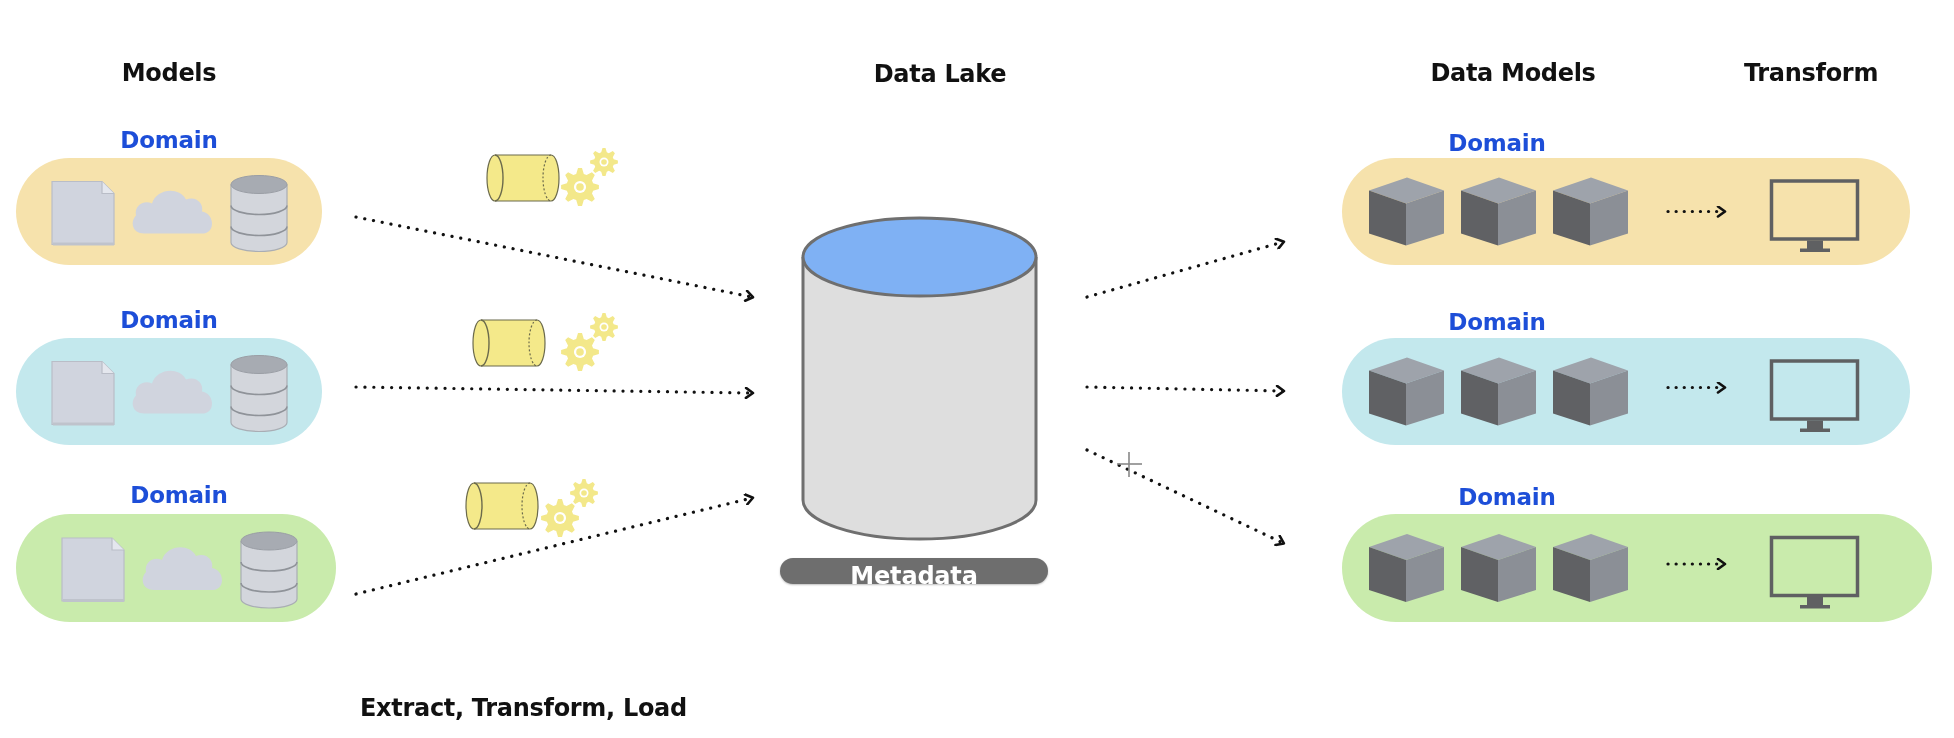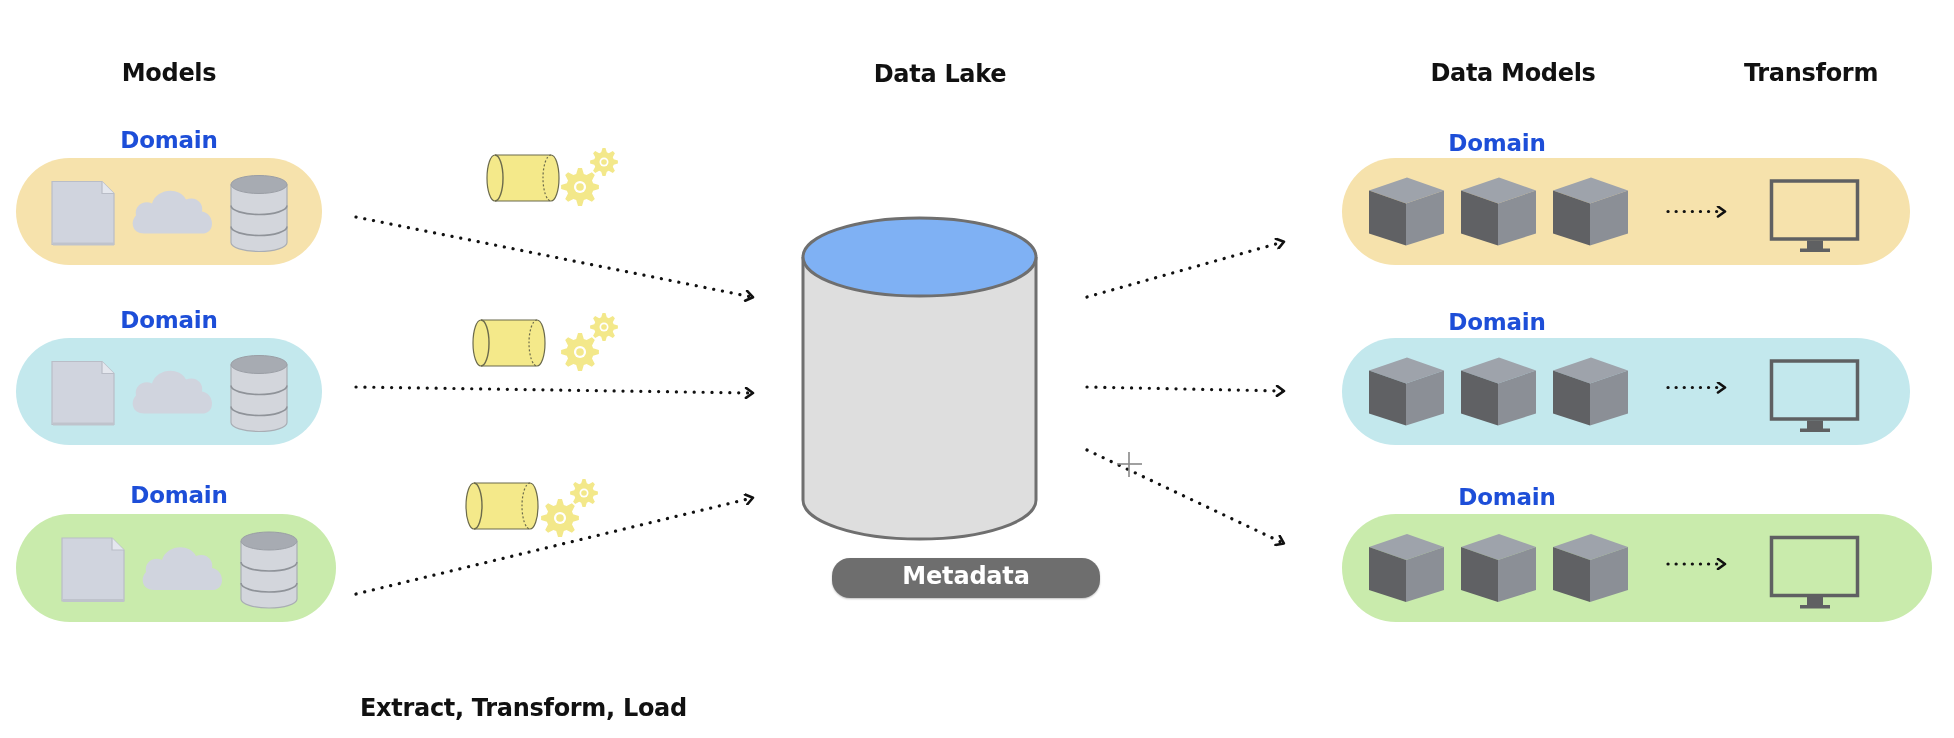--- a/index.html
+++ b/index.html
@@ -1,21 +1,21 @@
 <!DOCTYPE html>
 <html><head>
 <meta charset="utf-8">
 <style>
   html, body { margin: 0; padding: 0; background: #ffffff; }
   body { width: 1954px; height: 738px; overflow: hidden; position: relative; font-family: "DejaVu Sans", sans-serif; }
   #stage { position: absolute; left: 0; top: 0; width: 1954px; height: 738px; }
   .hdr { position: absolute; font-weight: bold; font-size: 24px; color: #111; white-space: nowrap; transform: translateX(-50%); letter-spacing: -0.3px; }
   .dom { position: absolute; font-weight: bold; font-size: 23px; color: #1d4ed8; white-space: nowrap; transform: translateX(-50%); letter-spacing: -0.2px; }
   .etl { position: absolute; left: 360px; top: 694px; font-weight: bold; font-size: 24px; color: #111; white-space: nowrap; letter-spacing: -0.3px; }
-  .meta-pill { position: absolute; left: 832px; top: 558px; width: 268px; height: 40px; border-radius: 18px; background: #6e6e6e; box-shadow: 0 1px 2px rgba(0,0,0,0.25); }
+  .meta-pill { position: absolute; left: 780px; top: 558px; width: 268px; height: 26px; border-radius: 18px; background: #6e6e6e; box-shadow: 0 1px 2px rgba(0,0,0,0.25); }
   .meta-label { position: absolute; left: 0; right: 0; top: 4px; text-align: center; color: #ffffff; font-weight: bold; font-size: 24px; letter-spacing: -0.2px; }
 </style>
 </head>
 <body>
 
 <svg id="stage" width="1954" height="738" viewBox="0 0 1954 738" xmlns="http://www.w3.org/2000/svg">
   <defs>
     <marker id="chev" viewBox="0 0 12 12" refX="8" refY="6" markerWidth="12" markerHeight="12" markerUnits="userSpaceOnUse" orient="auto">
       <path d="M2,1 L9,6 L2,11" fill="none" stroke="#111" stroke-width="2.6" stroke-linecap="round" stroke-linejoin="round"></path>
     </marker>

